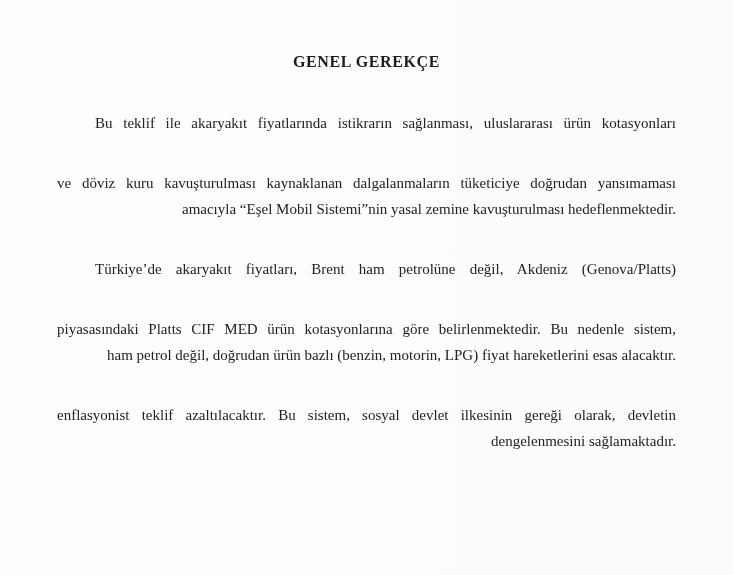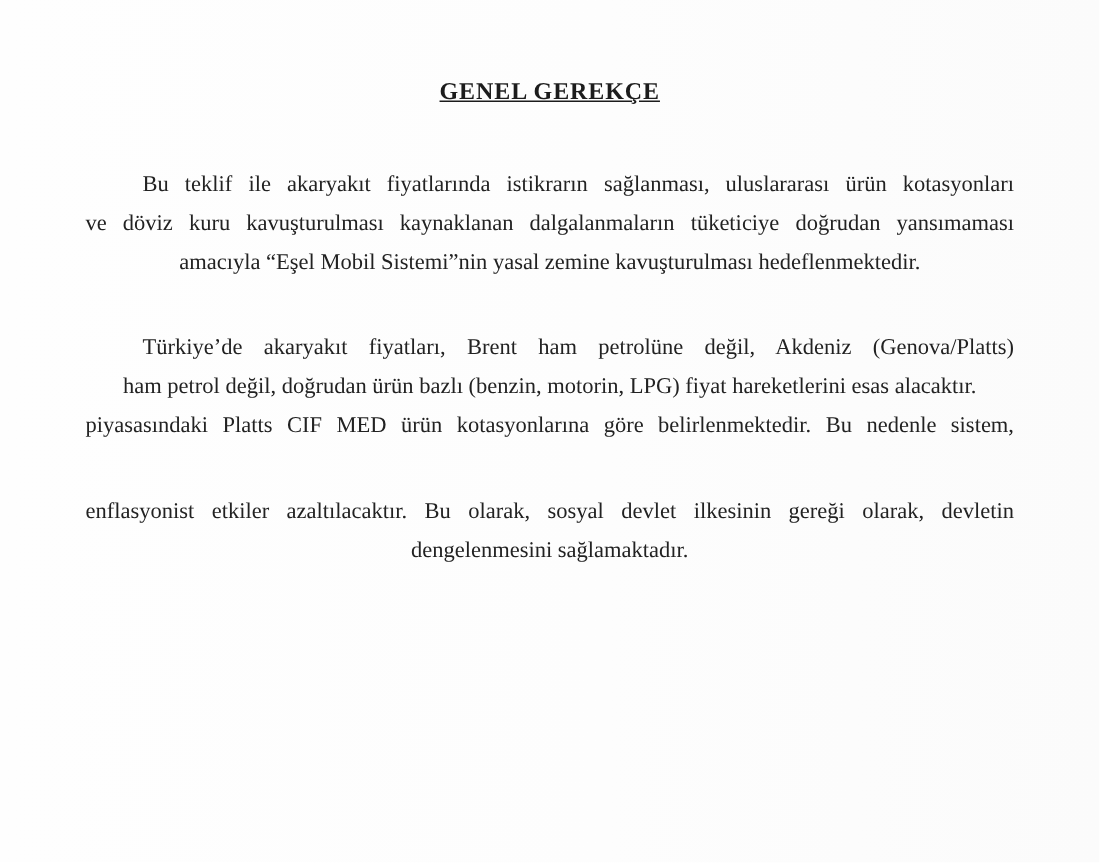--- a/index.html
+++ b/index.html
@@ -20,57 +20,57 @@
     background: linear-gradient(90deg, #fefefe 0%, #fdfdfd 55%, #fbfbfb 100%);
   }
   .doc-title {
     text-align: center;
     font-weight: bold;
     font-size: 16px;
     letter-spacing: 0.6px;
     color: #1c1c1c;
     margin: 0 0 38px 0;
     line-height: 20px;
-    text-decoration: underline;
   }
   .para {
     margin: 0;
   }
   .para + .para {
     margin-top: 31px;
   }
   .line {
     font-size: 15px;
     line-height: 26px;
     color: #222;
-    text-align: center;
+    text-align: right;
     white-space: normal;
   }
   .line.justify {
     text-align: justify;
     text-align-last: justify;
+    margin-top: 34px;
   }
   .line.indent {
     text-indent: 38px;
   }
 </style>
 </head>
 <body>
 
 <div class="page">
   <h1 class="doc-title">GENEL GEREKÇE</h1>
   <div id="doc-body">
       <div class="para">
         <div class="line justify indent">Bu teklif ile akaryakıt fiyatlarında istikrarın sağlanması, uluslararası ürün kotasyonları</div>
         <div class="line justify">ve döviz kuru kavuşturulması kaynaklanan dalgalanmaların tüketiciye doğrudan yansımaması</div>
         <div class="line">amacıyla “Eşel Mobil Sistemi”nin yasal zemine kavuşturulması hedeflenmektedir.</div>
       </div>
       <div class="para">
         <div class="line justify indent">Türkiye’de akaryakıt fiyatları, Brent ham petrolüne değil, Akdeniz (Genova/Platts)</div>
+        <div class="line justify">piyasasındaki Platts CIF MED ürün kotasyonlarına göre belirlenmektedir. Bu nedenle sistem,</div>
         <div class="line">ham petrol değil, doğrudan ürün bazlı (benzin, motorin, LPG) fiyat hareketlerini esas alacaktır.</div>
-        <div class="line justify">piyasasındaki Platts CIF MED ürün kotasyonlarına göre belirlenmektedir. Bu nedenle sistem,</div>
       </div>
       <div class="para">
-        <div class="line justify">enflasyonist etkiler azaltılacaktır. Bu olarak, sosyal devlet ilkesinin gereği olarak, devletin</div>
+        <div class="line justify">enflasyonist teklif azaltılacaktır. Bu sistem, sosyal devlet ilkesinin gereği olarak, devletin</div>
         <div class="line">dengelenmesini sağlamaktadır.</div>
       </div>
     </div>
 </div>
 
 </body></html>

